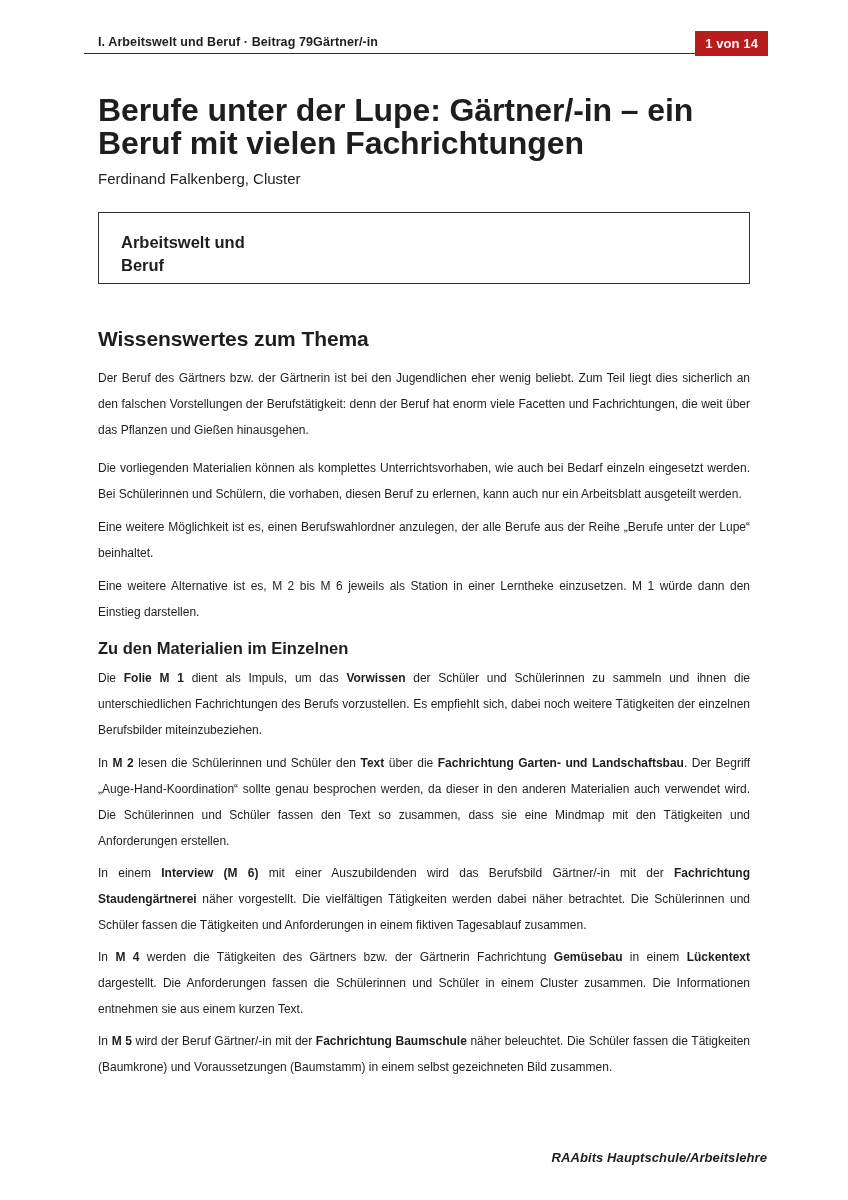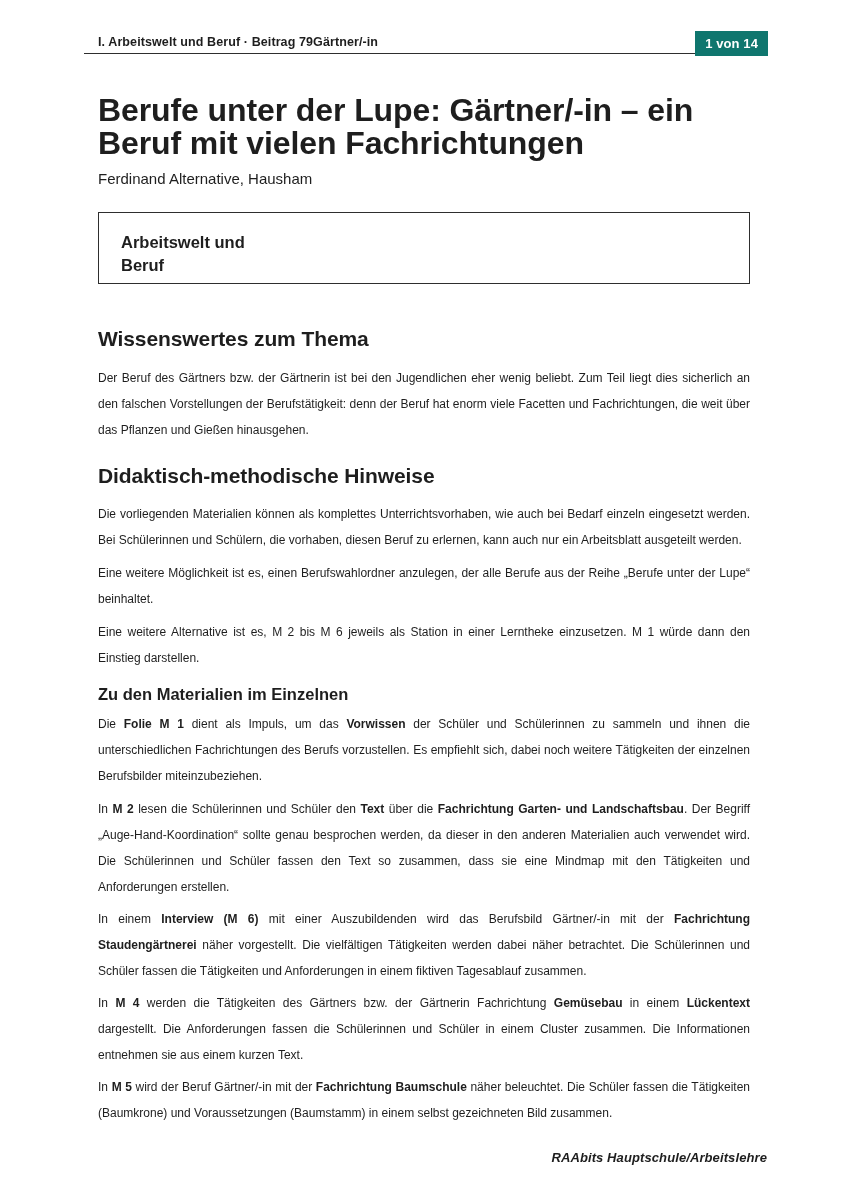--- a/index.html
+++ b/index.html
@@ -35,21 +35,21 @@
   }
   .running-head .rh-left { padding-left: 14px; }
   .running-head .rh-right { margin-right: 41px; }
   .page-badge {
     position: absolute;
     right: 0;
     top: 1px;
     height: 25px;
     min-width: 62px;
     padding: 8px 10px;
-    background: #0f766e;
+    background: #b91c1c;
     color: #ffffff;
     font-size: 13px;
     font-weight: 700;
     display: flex;
     align-items: center;
     justify-content: center;
     z-index: 2;
   }
 
   
@@ -136,31 +136,30 @@
   <div class="running-head">
     <span class="rh-left">I. Arbeitswelt und Beruf · Beitrag 79</span>
     <span class="rh-right">Gärtner/-in</span>
     <span class="page-badge">1 von 14</span>
   </div>
 
   <div class="content">
 
     <h1 class="doc-title">Berufe unter der Lupe: Gärtner/-in – ein Beruf mit vielen Fachrichtungen</h1>
 
-    <div class="doc-author">Ferdinand Alternative, Hausham</div>
+    <div class="doc-author">Ferdinand Falkenberg, Cluster</div>
 
     <div class="info-box">
       <div class="box-label">Arbeitswelt und Beruf</div>
     </div>
 
     <h2 class="section-heading heading-wissenswertes">Wissenswertes zum Thema</h2>
 
     <p class="body-para mt-13"><span>Der Beruf des Gärtners bzw. der Gärtnerin ist bei den Jugendlichen eher wenig beliebt. Zum Teil liegt dies sicherlich an den falschen Vorstellungen der Berufstätigkeit: denn der Beruf hat enorm viele Facetten und Fachrichtungen, die weit über das Pflanzen und Gießen hinausgehen.</span></p>
 
-    <h2 class="section-heading heading-didaktisch">Didaktisch-methodische Hinweise</h2>
 
     <p class="body-para mt-12"><span>Die vorliegenden Materialien können als komplettes Unterrichtsvorhaben, wie auch bei Bedarf einzeln eingesetzt werden. Bei Schülerinnen und Schülern, die vorhaben, diesen Beruf zu erlernen, kann auch nur ein Arbeitsblatt ausgeteilt werden.</span></p>
 
     <p class="body-para mt-7"><span>Eine weitere Möglichkeit ist es, einen Berufswahlordner anzulegen, der alle Berufe aus der Reihe „Berufe unter der Lupe“ beinhaltet.</span></p>
 
     <p class="body-para mt-7"><span>Eine weitere Alternative ist es, M 2 bis M 6 jeweils als Station in einer Lerntheke einzusetzen. M 1 würde dann den Einstieg darstellen.</span></p>
 
     <h3 class="sub-heading">Zu den Materialien im Einzelnen</h3>
 
     <p class="body-para mt-6"><span>Die </span><b>Folie M 1</b><span> dient als Impuls, um das </span><b>Vorwissen</b><span> der Schüler und Schülerinnen zu sammeln und ihnen die unterschiedlichen Fachrichtungen des Berufs vorzustellen. Es empfiehlt sich, dabei noch weitere Tätigkeiten der einzelnen Berufsbilder miteinzubeziehen.</span></p>

